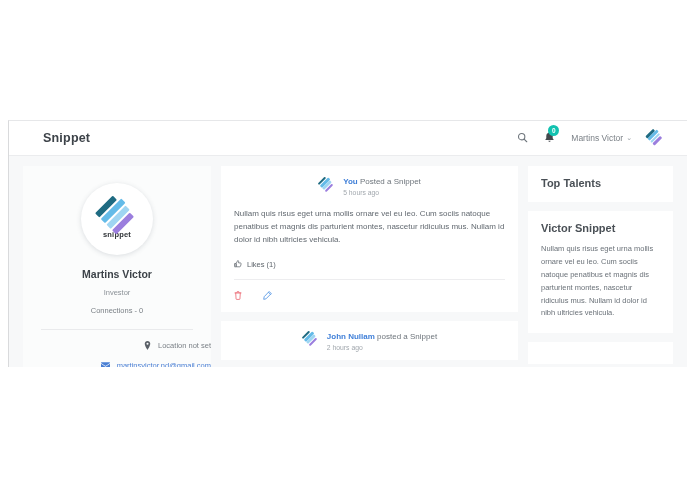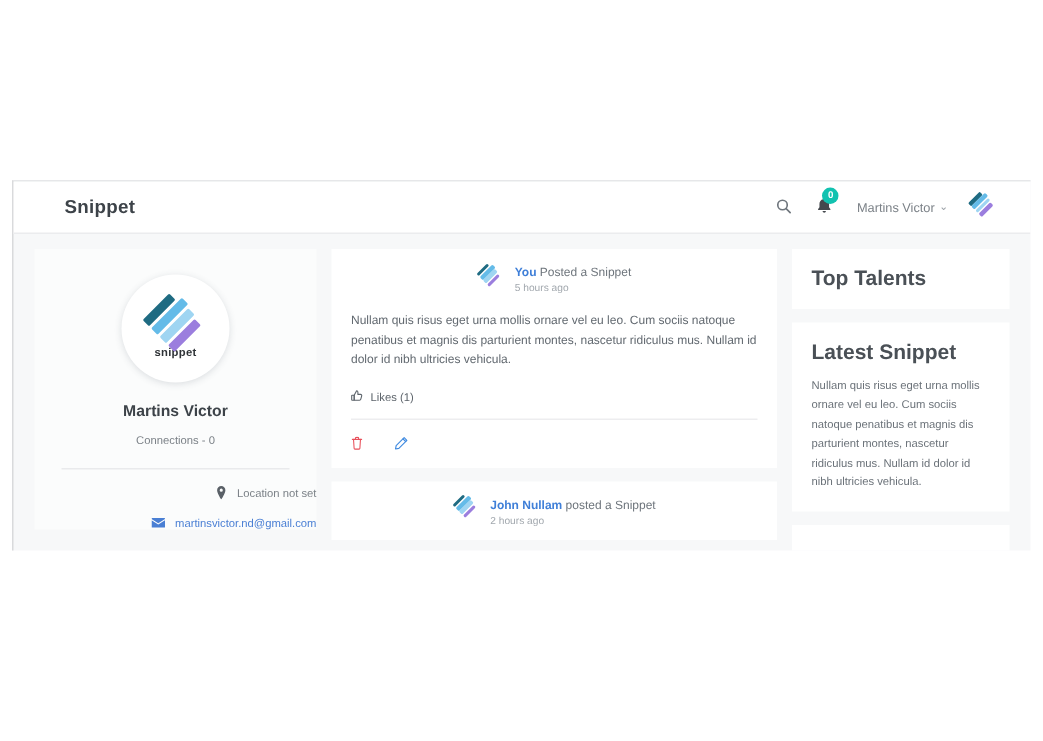--- a/index.html
+++ b/index.html
@@ -216,21 +216,21 @@
   .act-btn { background: none; border: none; cursor: pointer; display: flex; padding: 0; }
 
   
   #side-col { width: 145px; flex: 0 0 145px; }
   .side-card {
     background: #ffffff;
     padding: 11px 13px 13px 13px;
     margin-bottom: 9px;
   }
   .side-title {
-    font-size: 14px;
+    font-size: 11px;
     font-weight: bold;
     color: #4a5056;
   }
   .side-body {
     margin-top: 9px;
     font-size: 7.5px;
     line-height: 1.72;
     color: #6b7279;
   }
   .side-card.stub { height: 22px; padding: 0; }
@@ -291,20 +291,21 @@
             <i style="left:1px;top:5px;width:6px;height:25px;background:#1f6b82;"></i>
             <i style="left:9px;top:1px;width:6px;height:29px;background:#64bbe8;"></i>
             <i style="left:17px;top:3px;width:6px;height:27px;background:#9fd5f2;"></i>
             <i style="left:25px;top:5px;width:6px;height:25px;background:#9b7ede;"></i>
           </span>
         </div>
         <div id="avatar-word">snippet</div>
       </div>
 
       <div id="profile-name">Martins Victor</div>
+      <div id="profile-role">Investor</div>
       <div id="profile-connections">Connections - 0</div>
 
       <div id="profile-divider"></div>
 
       <div class="meta-row">
         <span class="meta-ico">
           <svg width="7" height="9" viewBox="0 0 10 13" fill="#5a6067">
             <path d="M5 0C2.8 0 1 1.8 1 4c0 3 4 9 4 9s4-6 4-9c0-2.2-1.8-4-4-4zm0 5.5A1.5 1.5 0 1 1 5 2.5a1.5 1.5 0 0 1 0 3z"></path>
           </svg>
         </span>
@@ -399,21 +400,21 @@
 
     </div>
 
     <div id="side-col">
 
       <div class="side-card">
         <div class="side-title">Top Talents</div>
       </div>
 
       <div class="side-card">
-        <div class="side-title">Latest Snippet</div>
+        <div class="side-title">Victor Snippet</div>
         <div class="side-body">Nullam quis risus eget urna mollis ornare vel eu leo. Cum sociis natoque penatibus et magnis dis parturient montes, nascetur ridiculus mus. Nullam id dolor id nibh ultricies vehicula.</div>
       </div>
 
       <div class="side-card stub"></div>
 
     </div>
 
   </div>
 </div>
 

